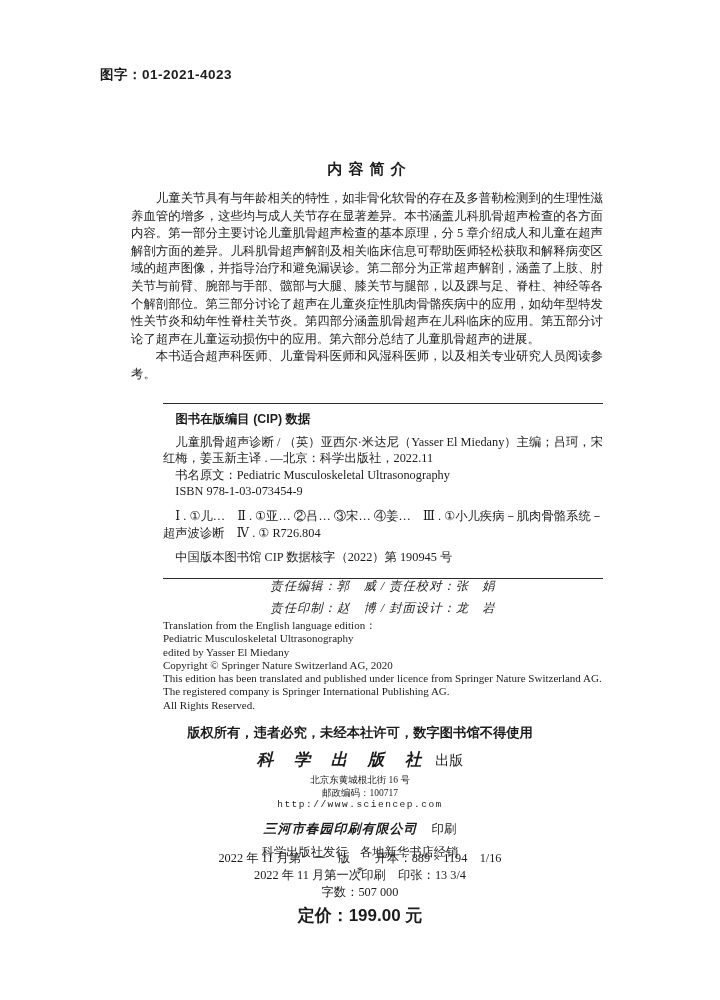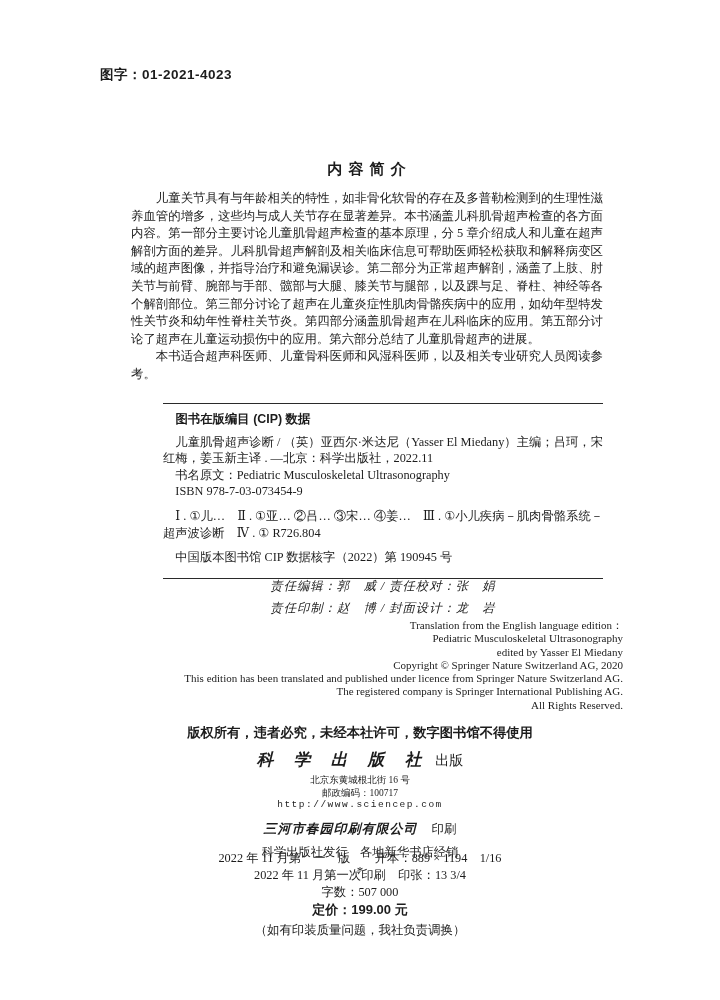--- a/index.html
+++ b/index.html
@@ -78,21 +78,20 @@
     letter-spacing: 1px;
   }
 
   .english {
     position: absolute;
     top: 619px;
     left: 163px;
     width: 460px;
     font-size: 11px;
     line-height: 13.3px;
-    text-align: right;
   }
 
   .copyright-notice {
     position: absolute;
     top: 724px;
     left: 100px;
     width: 520px;
     text-align: center;
     font-family: Liberation Mono, monospace;
     font-weight: 700;
@@ -127,42 +126,43 @@
     top: 850px;
     left: 100px;
     width: 520px;
     text-align: center;
     font-size: 12.3px;
     line-height: 17px;
   }
   .price {
     font-family: "Liberation Sans", "DejaVu Sans", sans-serif;
     font-weight: 700;
-    font-size: 13px;
+    font-size: 17px;
+    margin-top: 6px;
   }
   .quality-note { font-size: 12.4px; margin-top: 4px; }
 </style>
 </head>
 <body>
 
 <div class="page">
 
   <div class="register-no">图字：01-2021-4023</div>
 
   <div class="intro">
     <div class="intro-title">内  容  简  介</div>
     <p>儿童关节具有与年龄相关的特性，如非骨化软骨的存在及多普勒检测到的生理性滋养血管的增多，这些均与成人关节存在显著差异。本书涵盖儿科肌骨超声检查的各方面内容。第一部分主要讨论儿童肌骨超声检查的基本原理，分 5 章介绍成人和儿童在超声解剖方面的差异。儿科肌骨超声解剖及相关临床信息可帮助医师轻松获取和解释病变区域的超声图像，并指导治疗和避免漏误诊。第二部分为正常超声解剖，涵盖了上肢、肘关节与前臂、腕部与手部、髋部与大腿、膝关节与腿部，以及踝与足、脊柱、神经等各个解剖部位。第三部分讨论了超声在儿童炎症性肌肉骨骼疾病中的应用，如幼年型特发性关节炎和幼年性脊柱关节炎。第四部分涵盖肌骨超声在儿科临床的应用。第五部分讨论了超声在儿童运动损伤中的应用。第六部分总结了儿童肌骨超声的进展。</p>
     <p>本书适合超声科医师、儿童骨科医师和风湿科医师，以及相关专业研究人员阅读参考。</p>
   </div>
 
   <div class="cip">
     <div class="cip-heading">图书在版编目 (CIP) 数据</div>
     <p>儿童肌骨超声诊断 / （英）亚西尔·米达尼（Yasser El Miedany）主编；吕珂，宋红梅，姜玉新主译 . —北京：科学出版社，2022.11</p>
     <p>书名原文：Pediatric Musculoskeletal Ultrasonography</p>
-    <p>ISBN 978-7-03-073454-9</p>
+    <p>ISBN 978-1-03-073454-9</p>
     <p class="gap-before">Ⅰ . ①儿…　Ⅱ . ①亚… ②吕… ③宋… ④姜…　Ⅲ . ①小儿疾病－肌肉骨骼系统－超声波诊断　Ⅳ . ① R726.804</p>
     <p class="gap-before">中国版本图书馆 CIP 数据核字（2022）第 190945 号</p>
   </div>
 
   <div class="staff">
     <div>责任编辑：郭　威 / 责任校对：张　娟</div>
     <div>责任印制：赵　博 / 封面设计：龙　岩</div>
   </div>
 
   <div class="english">
@@ -191,16 +191,15 @@
     </div>
     <div class="distribution">科学出版社发行　各地新华书店经销</div>
     <div class="star">*</div>
   </div>
 
   <div class="printing">
     <div>2022 年 11 月第　一　版　　开本：889 × 1194　1/16</div>
     <div>2022 年 11 月第一次印刷　印张：13 3/4</div>
     <div>字数：507 000</div>
     <div class="price">定价：199.00 元</div>
-    <div class="quality-note">（如有印装质量问题，我社负责调换）</div>
   </div>
 
 </div>
 
 </body></html>

